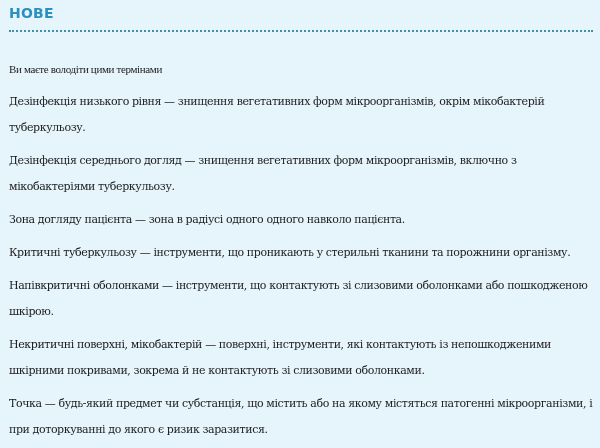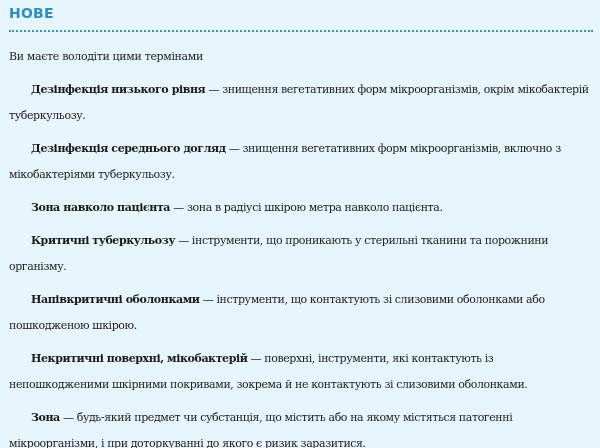--- a/index.html
+++ b/index.html
@@ -43,51 +43,51 @@
       position: absolute;
       left: 9px;
       top: 40px;
       width: 586px;
       font-family: "DejaVu Serif", serif;
       font-size: 11px;
       color: #222;
       line-height: 26px;
     }
     .intro {
-      margin: 4px 0 7px 0;
+      margin: 16px 0 7px 0;
       letter-spacing: -0.35px;
+      font-family: Liberation Serif, serif;
     }
     .term {
       margin: 0 0 7px 0;
       letter-spacing: -0.4px;
     }
     .term b {
-      font-weight: bold;
+      font-weight: normal;
       color: #1a1a1a;
-      margin-left: 22px;
     }
   </style>
 </head>
 <body>
 
 <div class="card">
   <div class="header">НОВЕ</div>
   <div class="dots"></div>
 
   <div class="content">
     <p class="intro">Ви маєте володіти цими термінами</p>
 
     <p class="term"><b>Дезінфекція низького рівня</b><span> — </span><span>знищення вегетативних форм мікроорганізмів, окрім мікобактерій туберкульозу.</span></p>
 
     <p class="term"><b>Дезінфекція середнього догляд</b><span> — </span><span>знищення вегетативних форм мікроорганізмів, включно з мікобактеріями туберкульозу.</span></p>
 
-    <p class="term"><b>Зона навколо пацієнта</b><span> — </span><span>зона в радіусі шкірою метра навколо пацієнта.</span></p>
+    <p class="term"><b>Зона догляду пацієнта</b><span> — </span><span>зона в радіусі одного одного навколо пацієнта.</span></p>
 
     <p class="term"><b>Критичні туберкульозу</b><span> — </span><span>інструменти, що проникають у стерильні тканини та порожнини організму.</span></p>
 
     <p class="term"><b>Напівкритичні оболонками</b><span> — </span><span>інструменти, що контактують зі слизовими оболонками або пошкодженою шкірою.</span></p>
 
     <p class="term"><b>Некритичні поверхні, мікобактерій</b><span> — </span><span>поверхні, інструменти, які контактують із непошкодженими шкірними покривами, зокрема й не контактують зі слизовими оболонками.</span></p>
 
 
-    <p class="term"><b>Зона</b><span> — </span><span>будь-який предмет чи субстанція, що містить або на якому містяться патогенні мікроорганізми, і при доторкуванні до якого є ризик заразитися.</span></p>
+    <p class="term"><b>Точка</b><span> — </span><span>будь-який предмет чи субстанція, що містить або на якому містяться патогенні мікроорганізми, і при доторкуванні до якого є ризик заразитися.</span></p>
   </div>
 </div>
 
 </body></html>

